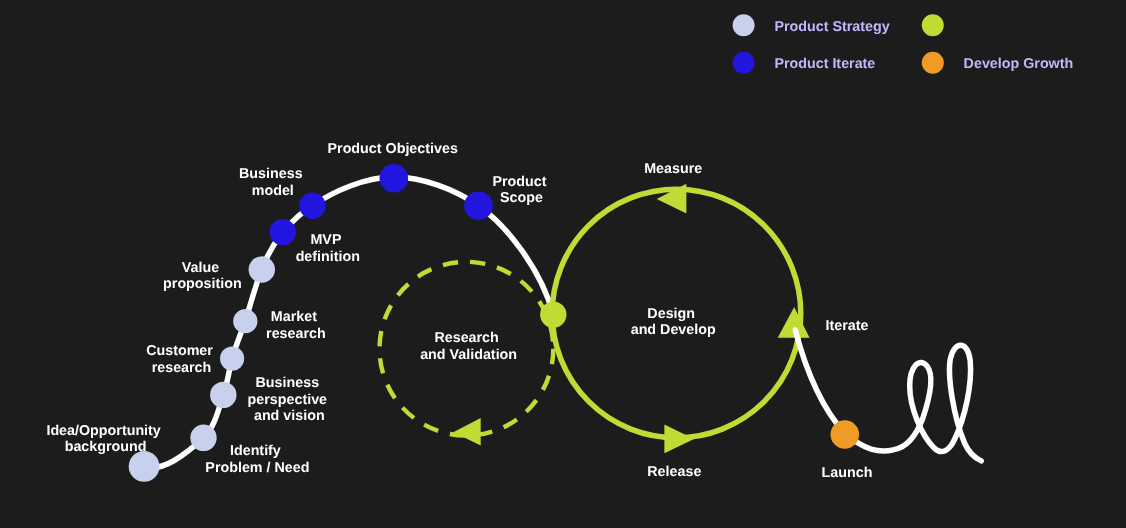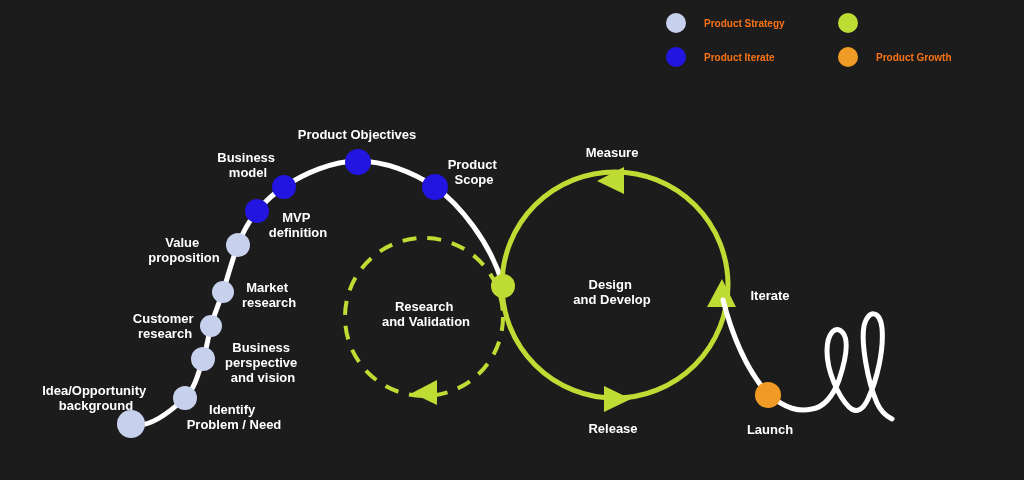--- a/index.html
+++ b/index.html
@@ -12,21 +12,21 @@
   }
   .stage { position: absolute; inset: 0; width: 1024px; height: 480px; }
   .legend {
     position: absolute; left: 666px; top: 13px;
     display: grid;
     grid-template-columns: 172px auto;
     row-gap: 14px;
   }
   .legend-item {
     display: flex; align-items: center; gap: 18px;
-    color: #f97316; font-weight: 700; font-size: 10px;
+    color: #c4b5fd; font-weight: 700; font-size: 13px;
     white-space: nowrap;
   }
   .legend-dot {
     width: 20px; height: 20px; border-radius: 50%;
     flex: 0 0 20px;
   }
   svg text {
     font-family: "Liberation Sans", sans-serif;
     font-weight: 700;
     font-size: 13px;
@@ -154,15 +154,15 @@
   </div>
   <div class="legend-item">
     <span class="legend-dot" style="background-color: rgb(191, 220, 52);"></span>
   </div>
   <div class="legend-item">
     <span class="legend-dot" style="background-color: rgb(35, 21, 224);"></span>
     <span>Product Iterate</span>
   </div>
   <div class="legend-item">
     <span class="legend-dot" style="background-color: rgb(240, 155, 38);"></span>
-    <span>Product Growth</span>
+    <span>Develop Growth</span>
   </div>
 </div>
 
 </body></html>

